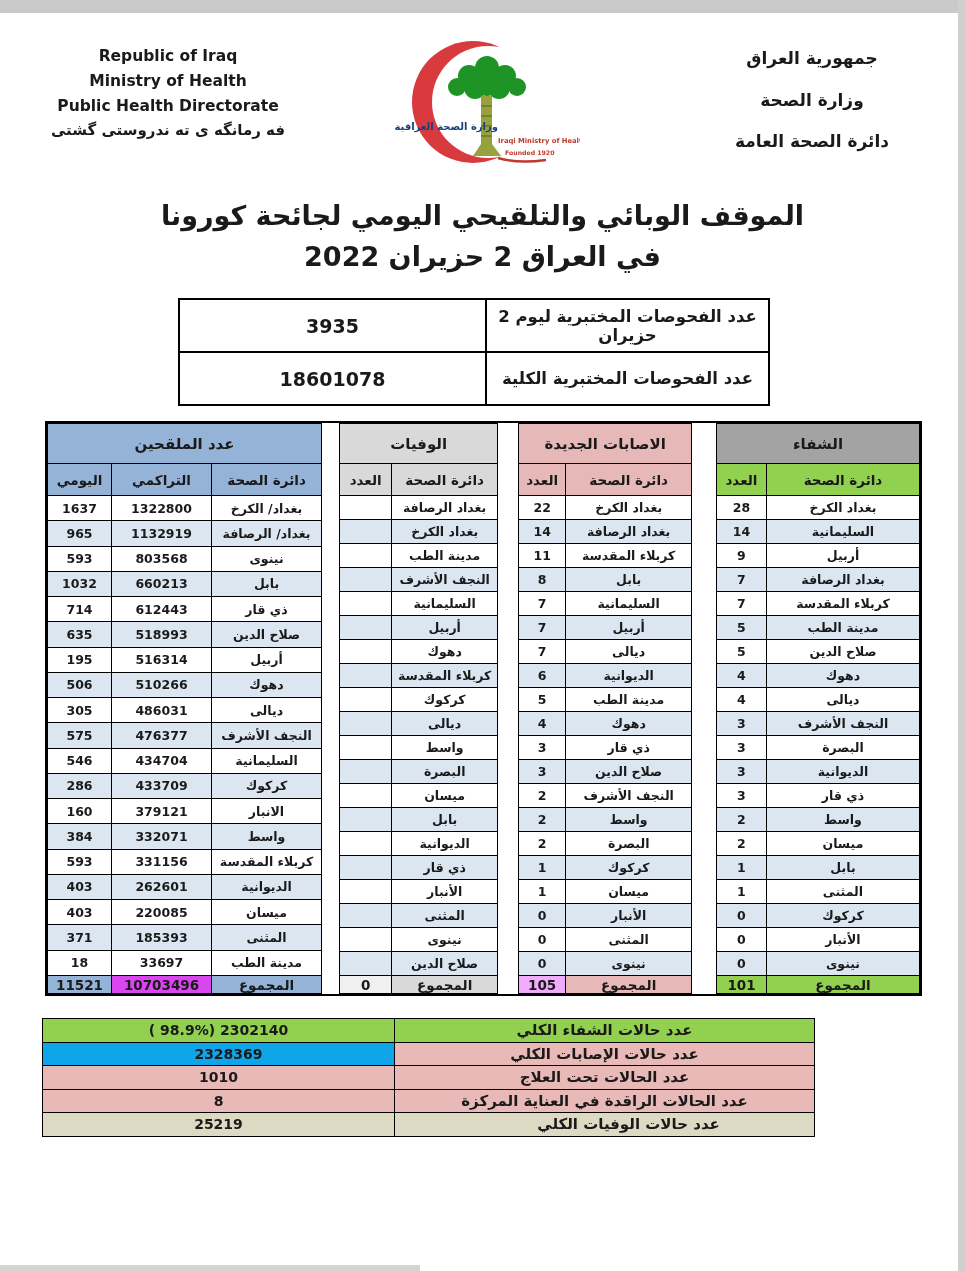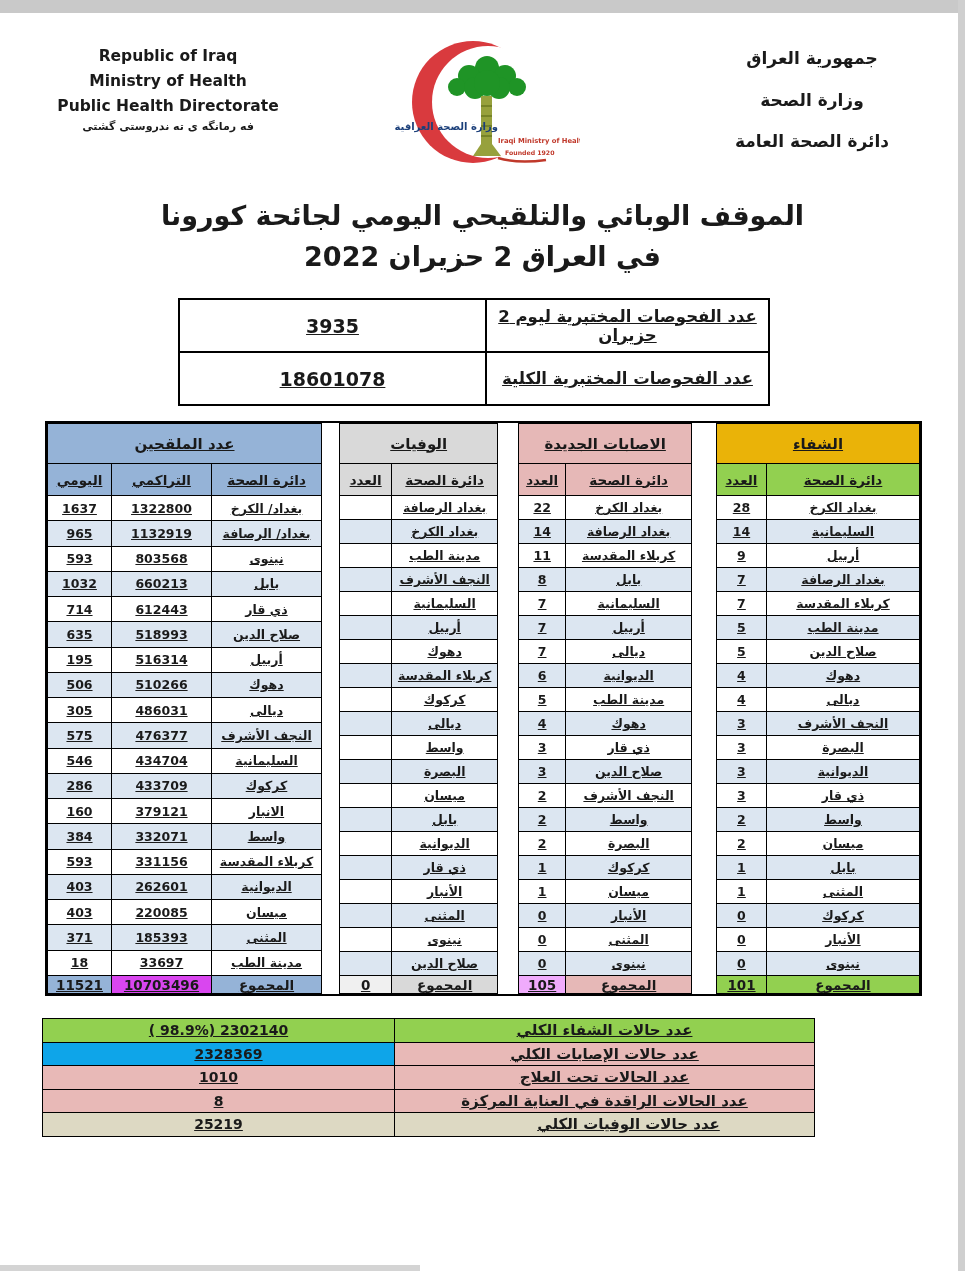--- a/index.html
+++ b/index.html
@@ -8,29 +8,29 @@
     width:965px; height:1271px; position:relative; overflow:hidden;
     font-family:"DejaVu Sans", sans-serif; color:#1a1a1a;
   }
   .edge-top { position:absolute; top:0; left:0; width:965px; height:13px; background:#c9c9c9; }
   .edge-right { position:absolute; top:0; right:0; width:7px; height:1271px; background:#cfcfcf; }
   .edge-bottom { position:absolute; bottom:0; left:0; width:420px; height:6px; background:#d4d4d4; }
 
   
   .hdr { display:flex; justify-content:space-between; align-items:flex-start; padding:30px 28px 0 48px; }
   .hdr-en { width:240px; margin-top:14px; text-align:center; font-weight:bold; font-size:15.5px; line-height:1.6; }
-  .hdr-en .ku { font-size:11px; }
+  .hdr-en .ku { font-size:15px; }
   .hdr-logo { width:185px; height:150px; margin-top:0; }
   .hdr-ar { width:250px; margin-top:8px; text-align:center; font-weight:bold; font-size:17px; line-height:2.45; direction:rtl; }
 
   
   .title { margin-top:16px; text-align:center; direction:rtl; font-weight:bold; font-size:27px; line-height:1.5; }
 
   
-  table { border-collapse:collapse;text-decoration:underline; }
+  table { border-collapse:collapse; }
   .tests { margin:21px 0 0 178px; }
   .tests td { border:2px solid #000; font-weight:bold; height:53px; }
   .tests .val { width:307px; text-align:center; font-size:19px; }
   .tests .lbl { width:283px; text-align:center; font-size:16.5px; direction:rtl; }
 
   
   .main-wrap { display:flex; width:877px; margin:15px 0 0 45px; border:2px solid #000; background:#fff; }
   .gap { background:#fff; }
   .g1 { width:18px; } .g2 { width:21px; } .g3 { width:25px; }
   .sec-table { table-layout:fixed; }
@@ -458,21 +458,21 @@
 
   <div class="gap g3"></div>
 
   <table class="sec-table" style="width:203px">
     <colgroup>
         <col style="width:50px">
         <col style="width:153px">
       </colgroup>
     <thead>
       <tr>
-        <th colspan="2" class="sec-title" style="background-color: #eab308; margin-top: 47px;">الشفاء</th>
+        <th colspan="2" class="sec-title" style="background-color: #a3a3a3; margin-top: 47px;">الشفاء</th>
       </tr>
       <tr class="colhead">
         <th style="background-color: rgb(146, 208, 80);">العدد</th>
         <th style="background-color: rgb(146, 208, 80);">دائرة الصحة</th>
       </tr>
     </thead>
     <tbody>
         <tr>
           <td class="cell-num">28</td>
           <td class="cell-name">بغداد الكرخ</td>

